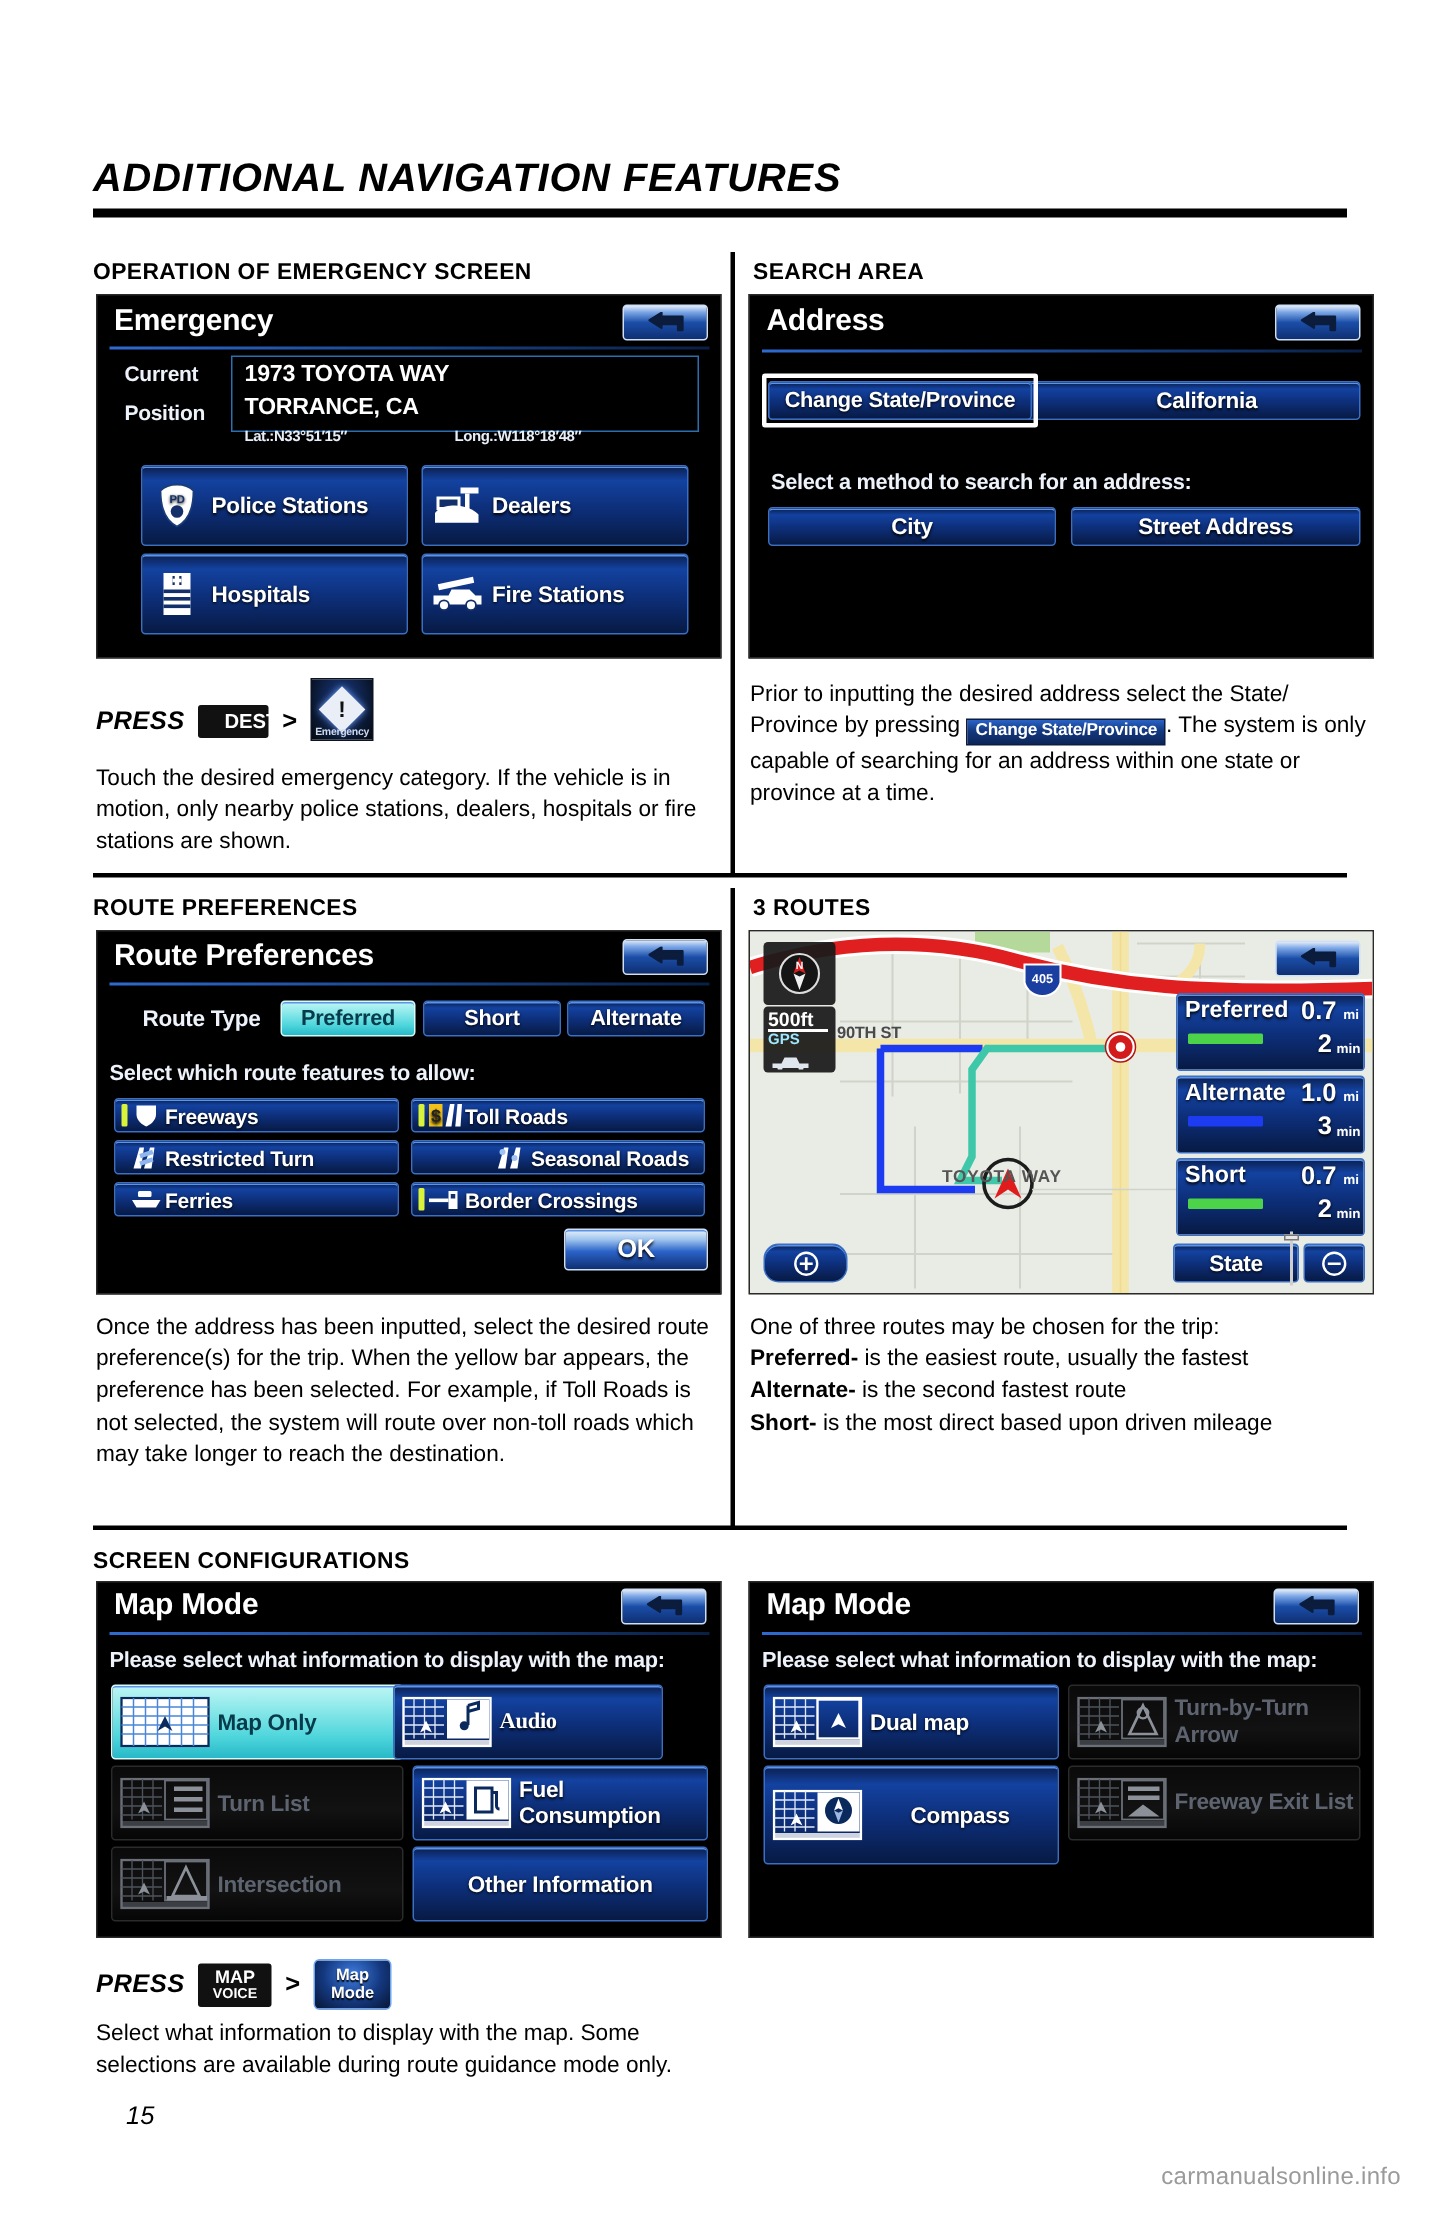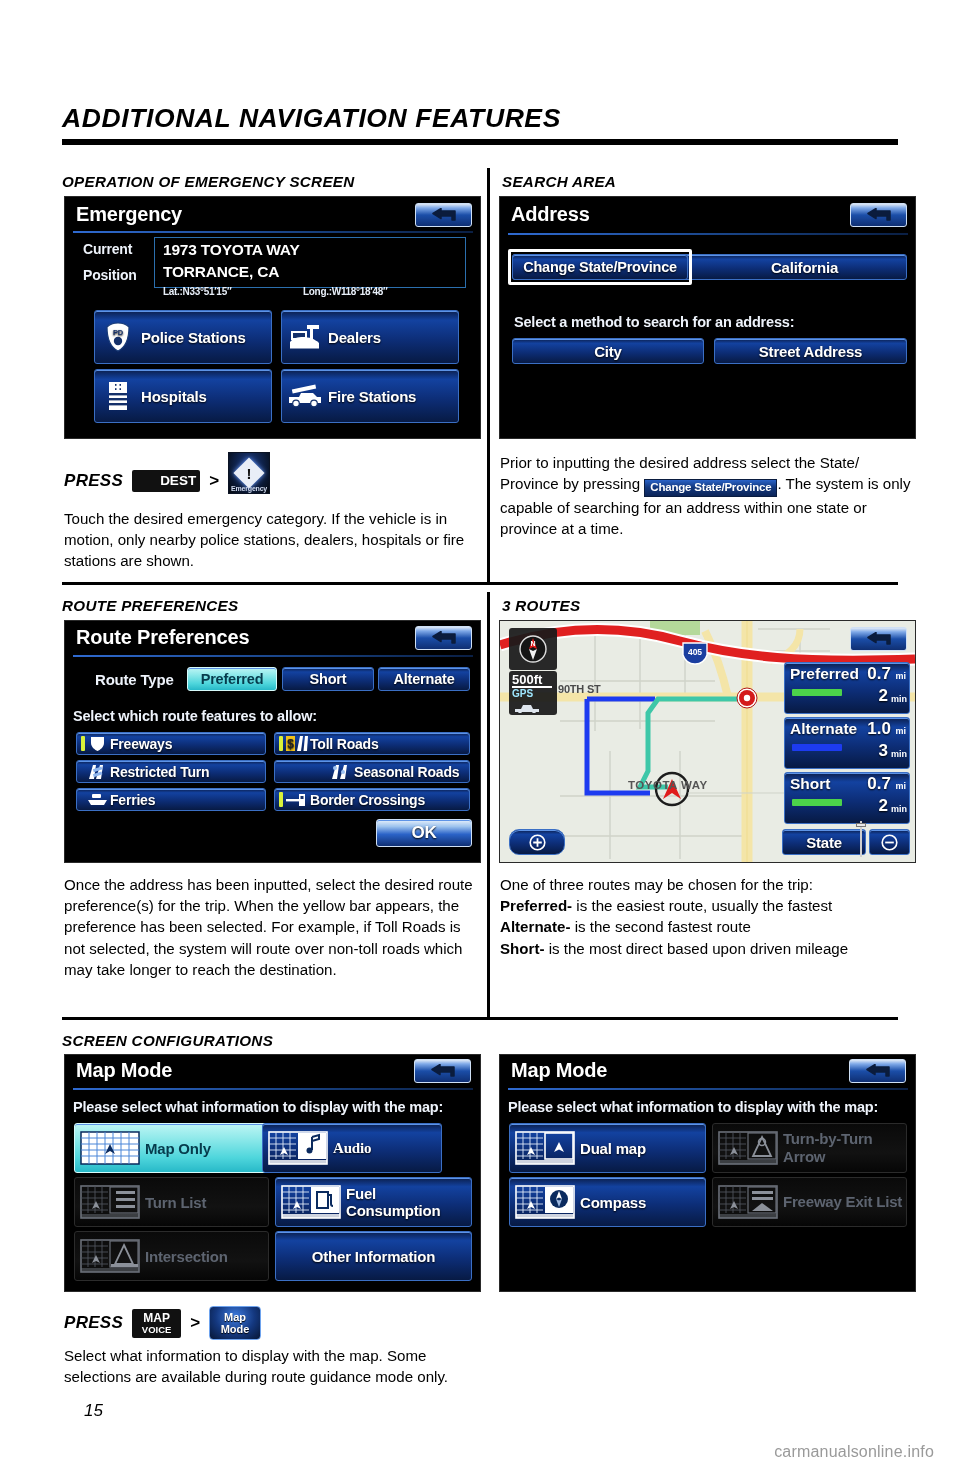--- a/index.html
+++ b/index.html
@@ -19,21 +19,21 @@
     letter-spacing: 0.6px;
   }
   .title-rule {
     position: absolute; left: 62px; top: 139px;
     width: 836px; height: 6px; background: #000;
   }
 
   
   .sec-head {
     position: absolute;
-    font-size: 15.2px; font-weight: bold; font-style: italic;
+    font-size: 15.2px; font-weight: bold; 
     letter-spacing: 0.3px;
   }
 
   
   .hrule { position: absolute; background: #000; height: 3px; }
   .vrule { position: absolute; background: #000; width: 3px; }
 
   
   .para {
     position: absolute;
@@ -43,21 +43,21 @@
   .para b { font-weight: bold; }
 
   
   .press-row { position: absolute; display: flex; align-items: center; gap: 9px; }
   .press-word { font-size: 17px; font-weight: bold; font-style: italic; letter-spacing: .3px; }
   .hwkey {
     background: #111; color: #fff; font-weight: bold;
     display: flex; flex-direction: column; align-items: center; justify-content: center;
     line-height: 1; border-radius: 2px;
   }
-  .hwkey.dest { width: 68px; height: 22px; font-size: 13.5px; padding-left: 24px; }
+  .hwkey.dest { width: 47px; height: 22px; font-size: 13.5px; padding-left: 24px; }
   .hwkey.mapvoice { width: 49px; height: 29px; padding: 3px 0; }
   .hwkey.mapvoice .l1 { font-size: 12px; }
   .hwkey.mapvoice .l2 { font-size: 9.5px; margin-top: 1px; }
   .gt { font-size: 17px; font-weight: bold; }
   .softkey {
     width: 42px; height: 42px;
     background: radial-gradient(ellipse at 50% 35%, #1b3c87 0%, #0a1730 70%, #05090f 100%);
     border:1px solid #0b1324; position: relative;
     display:flex; align-items:center; justify-content:center;
   }
@@ -662,21 +662,21 @@
           <path d="M16 16 L20 24 L16 22 L12 24 Z" fill="#8b9099"></path>
           <rect x="30" y="2" width="28" height="26" fill="none" stroke="#6a6f78" stroke-width="1.2"></rect>
           <path d="M44 6 L53 25 H35 Z" fill="none" stroke="#8b9099" stroke-width="1.8"></path>
           <circle cx="44" cy="11" r="3.5" fill="none" stroke="#8b9099" stroke-width="1.5"></circle>
           <rect x="1" y="29" width="58" height="4" fill="#6a6f78" opacity="0.5"></rect>
         </svg>
       </span>
       <span style="white-space:pre-line; display:block;">Turn-by-Turn Arrow</span>
     </div>
 
-    <div class="nb" style="left:9px; top:122px; width:197px; height:50px;">
+    <div class="nb" style="left:9px; top:122px; width:197px; height:66px;gap:27px;">
       <span class="ic" style="width:70px;">
         <svg width="60" height="34" viewBox="0 0 60 34">
           <rect x="1" y="1" width="58" height="32" fill="none" stroke="#fff" stroke-width="1.6"></rect>
           <g stroke="#dfe9f8" stroke-width="0.9">
             <path d="M8 1V28M15 1V28M22 1V28"></path>
               <path d="M1 7H28M1 13H28M1 19H28M1 25H28"></path>
           </g>
           <path d="M16 16 L20 24 L16 22 L12 24 Z" fill="#fff"></path>
           <rect x="30" y="2" width="28" height="26" fill="#fff"></rect>
           <circle cx="44" cy="14" r="9" fill="#0a2a5e"></circle>

